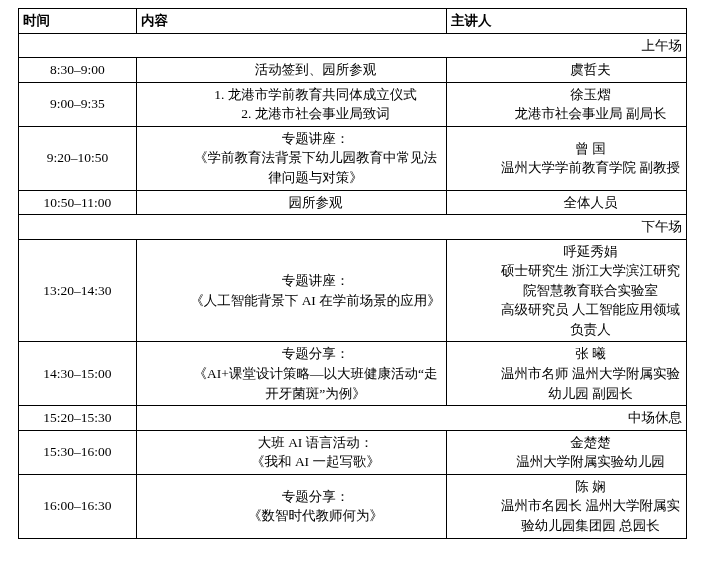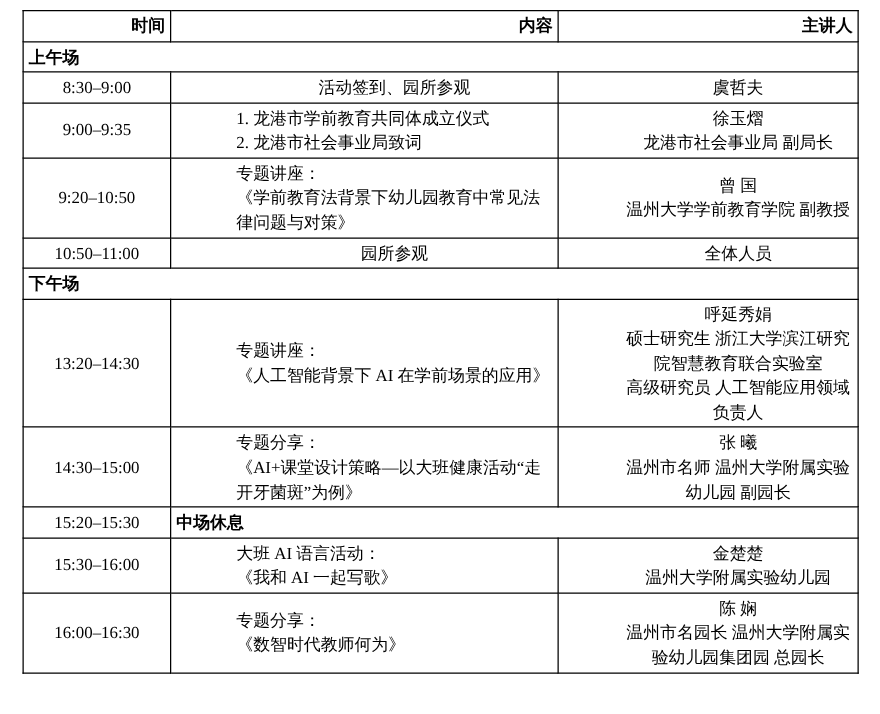--- a/index.html
+++ b/index.html
@@ -32,40 +32,40 @@
     padding: 2px 4px;
     vertical-align: middle;
     font-size: 13.5px;
     line-height: 1.45;
   }
   col.c-time { width: 118px; }
   col.c-content { width: 310px; }
   col.c-speaker { width: 240px; }
 
   .hdr {
-    text-align: right;
+    text-align: left;
     font-weight: bold;
     font-size: 15px;
     padding-top: 5px;
     padding-bottom: 5px;
   }
   .session {
-    text-align: left;
-    font-weight: bold;
+    text-align: right;
+    font-weight: normal;
     font-size: 15px;
     padding-top: 4px;
     padding-bottom: 4px;
   }
   .ctr { text-align: center; }
   .lft { text-align: left; }
   .tline { white-space: nowrap; margin-left: 48px; }
   .cell-lines { display: block; margin-left: 48px; }
   .cell-lines span { display: block; }
   .ctr .cell-lines span { text-align: center; }
-  .lft .cell-lines span { text-align: left; }
+  .lft .cell-lines span { text-align: center; }
   .ind { display: block; text-align: center; }
 </style>
 </head>
 <body>
 
 <div class="page">
   <table class="schedule">
     <colgroup>
       <col class="c-time">
       <col class="c-content">

